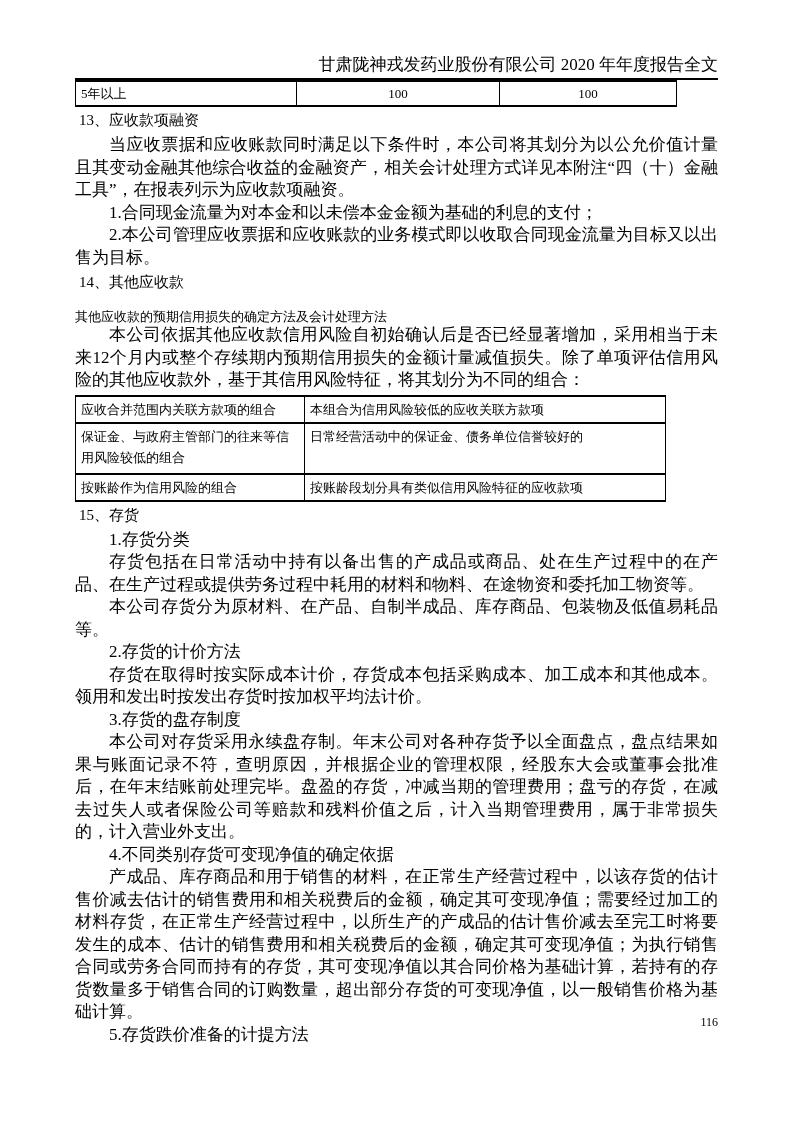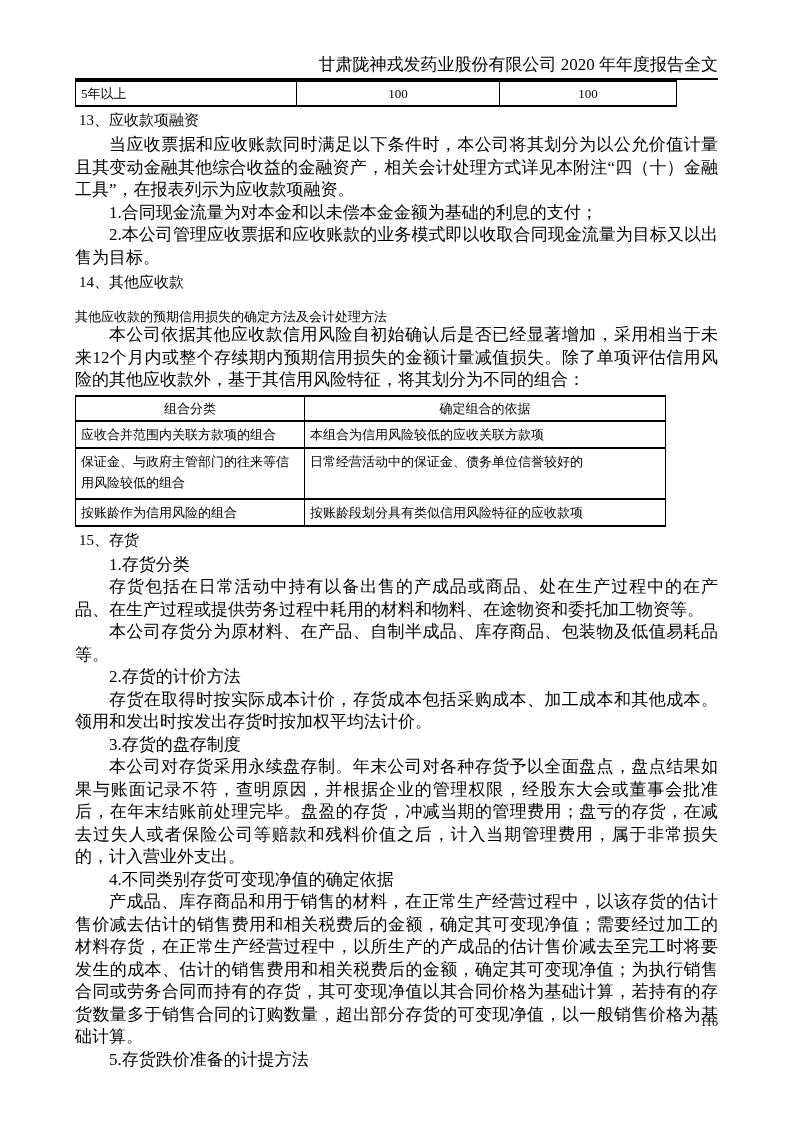--- a/index.html
+++ b/index.html
@@ -120,24 +120,20 @@
   <p class="body-text indent mt-first">当应收票据和应收账款同时满足以下条件时，本公司将其划分为以公允价值计量且其变动金融其他综合收益的金融资产，相关会计处理方式详见本附注“四（十）金融工具”，在报表列示为应收款项融资。</p>
   <p class="body-text indent">1.合同现金流量为对本金和以未偿本金金额为基础的利息的支付；</p>
   <p class="body-text indent">2.本公司管理应收票据和应收账款的业务模式即以收取合同现金流量为目标又以出售为目标。</p>
 
   <h2 class="sec sec-14">14、其他应收款</h2>
   <p class="subtitle">其他应收款的预期信用损失的确定方法及会计处理方法</p>
   <p class="body-text indent mt-sub">本公司依据其他应收款信用风险自初始确认后是否已经显著增加，采用相当于未来12个月内或整个存续期内预期信用损失的金额计量减值损失。除了单项评估信用风险的其他应收款外，基于其信用风险特征，将其划分为不同的组合：</p>
 
   <table class="doc-table grouping-table">
     <tbody>
-      <tr>
-        <th class="g1">组合分类</th>
-        <th class="g2">确定组合的依据</th>
-      </tr>
       <tr class="reg">
         <td class="g1">应收合并范围内关联方款项的组合</td>
         <td class="g2">本组合为信用风险较低的应收关联方款项</td>
       </tr>
       <tr class="tall">
         <td class="g1">保证金、与政府主管部门的往来等信用风险较低的组合</td>
         <td class="g2">日常经营活动中的保证金、债务单位信誉较好的</td>
       </tr>
       <tr class="reg">
         <td class="g1">按账龄作为信用风险的组合</td>

